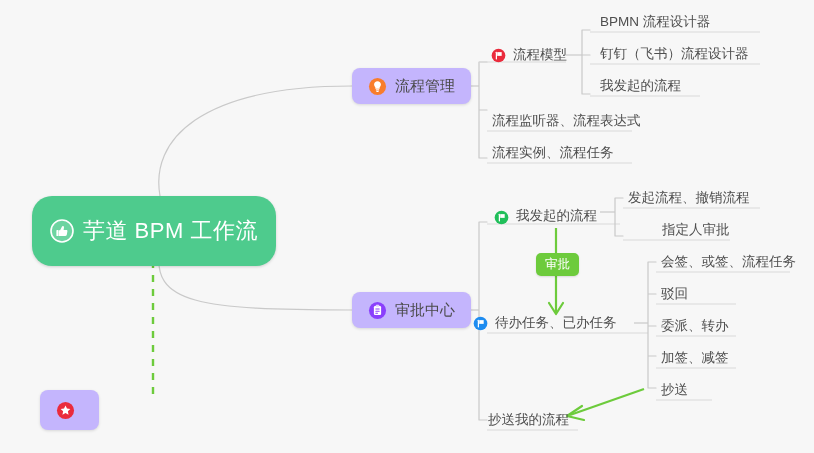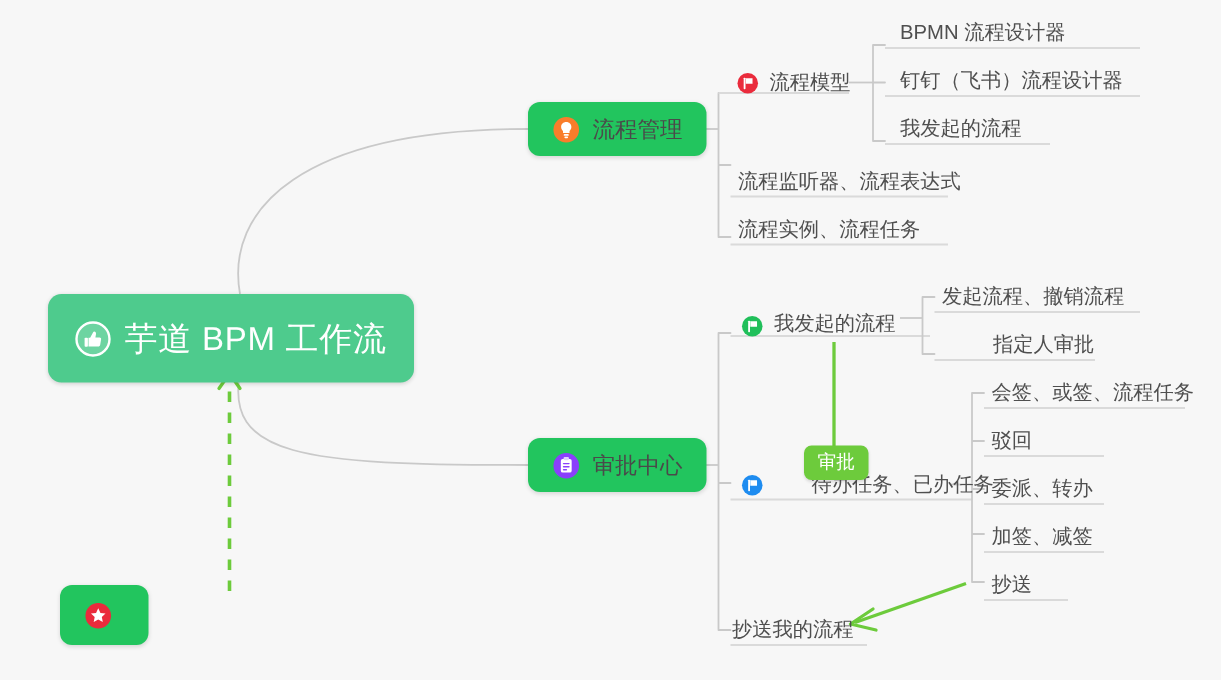--- a/index.html
+++ b/index.html
@@ -9,21 +9,21 @@
     font-family:"Liberation Sans","DejaVu Sans",sans-serif;
     overflow:hidden;
   }
   #canvas{position:relative;width:814px;height:453px;}
   svg.links{position:absolute;left:0;top:0;width:814px;height:453px;pointer-events:none;}
 
   
   .node{position:absolute;display:flex;align-items:center;box-sizing:border-box;}
 
   .card{
-    background:#22c55e;
+    background:#c4b5fd;
     border-radius:8px;
     box-shadow:0 1px 3px rgba(0,0,0,.13);
     padding:0 16px;
   }
 
   .root{
     background:#4ecb8d;
     border-radius:9px;
     box-shadow:0 1px 3px rgba(0,0,0,.16);
     padding:0 18px;
@@ -114,21 +114,21 @@
       <path d="M 556 228 L 556 312" fill="none" stroke="#6dcb3c" stroke-width="2.2"></path>
       <path d="M 549 303 L 556 314 L 563 303" fill="none" stroke="#6dcb3c" stroke-width="2.2" stroke-linecap="round" stroke-linejoin="round"></path>
     </g>
 
     <g>
       <path d="M 644 389 L 570 415" fill="none" stroke="#6dcb3c" stroke-width="2.2"></path>
       <path d="M 582 406 L 567 416 L 584 420" fill="none" stroke="#6dcb3c" stroke-width="2.2" stroke-linecap="round" stroke-linejoin="round"></path>
     </g>
   </svg>
 
-  <div class="node root" style="left:32px;top:196px;height:59px;">
+  <div class="node root" style="left:32px;top:196px;height:70px;border-radius:20px;">
     <span class="ic ic-root">
       <svg viewBox="0 0 24 24" width="24" height="24">
         <circle cx="12" cy="12" r="11" fill="#ffffff" opacity="0.18"></circle>
         <circle cx="12" cy="12" r="11" fill="none" stroke="#ffffff" stroke-width="1.6"></circle>
         <path d="M9 11.2 L9 17 L15.4 17 C16.2 17 16.7 16.5 16.8 15.8 L17.4 12.2 C17.5 11.5 17.1 11.0 16.4 11.0 L13.6 11.0 L14.0 8.6 C14.1 7.7 13.6 7.0 12.9 7.0 C12.5 7.0 12.2 7.2 12.0 7.6 L10.1 11.2 Z" fill="#ffffff"></path>
         <rect x="6.4" y="11.1" width="2.2" height="6" rx="0.6" fill="#ffffff"></rect>
       </svg>
     </span>
     <span class="lbl">芋道 BPM 工作流</span>
   </div>
@@ -199,21 +199,21 @@
     <span class="lbl">我发起的流程</span>
   </div>
 
   <div class="node plain" style="left:628px;top:188px;height:20px;">
     <span class="lbl">发起流程、撤销流程</span>
   </div>
   <div class="node plain" style="left:662px;top:220px;height:20px;">
     <span class="lbl">指定人审批</span>
   </div>
 
-  <div class="node plain" style="left:494px;top:312px;height:22px;gap:25px;">
+  <div class="node plain" style="left:473px;top:312px;height:22px;">
     <span class="ic ic-sm">
       <svg viewBox="0 0 16 16" width="15" height="15">
         <circle cx="8" cy="8" r="7.3" fill="#1e8cf0"></circle>
         <rect x="5.1" y="4.0" width="1.3" height="8.2" rx="0.5" fill="#ffffff"></rect>
         <path d="M6.6 4.4 L11.4 4.4 L11.4 8.4 L6.6 8.4 Z" fill="#ffffff"></path>
       </svg>
     </span>
     <span class="lbl">待办任务、已办任务</span>
   </div>
 
@@ -230,21 +230,21 @@
     <span class="lbl">加签、减签</span>
   </div>
   <div class="node plain" style="left:661px;top:380px;height:20px;">
     <span class="lbl">抄送</span>
   </div>
 
   <div class="node plain" style="left:488px;top:410px;height:20px;">
     <span class="lbl">抄送我的流程</span>
   </div>
 
-  <div class="badge" style="left:536px;top:253px;margin-top:44px;">
+  <div class="badge" style="left:536px;top:253px;">
     <span>审批</span>
   </div>
 
   <div class="node card" style="left:40px;top:390px;height:40px;font-size:15px;color:#4a4a4a;">
     <span class="ic ic-l1">
       <svg viewBox="0 0 20 20" width="19" height="19">
         <circle cx="10" cy="10" r="9" fill="#ea2b3c"></circle>
         <path d="M10 4.7 L11.55 8.0 L15.1 8.45 L12.5 10.9 L13.2 14.4 L10 12.65 L6.8 14.4 L7.5 10.9 L4.9 8.45 L8.45 8.0 Z" fill="#ffffff"></path>
       </svg>
     </span>

